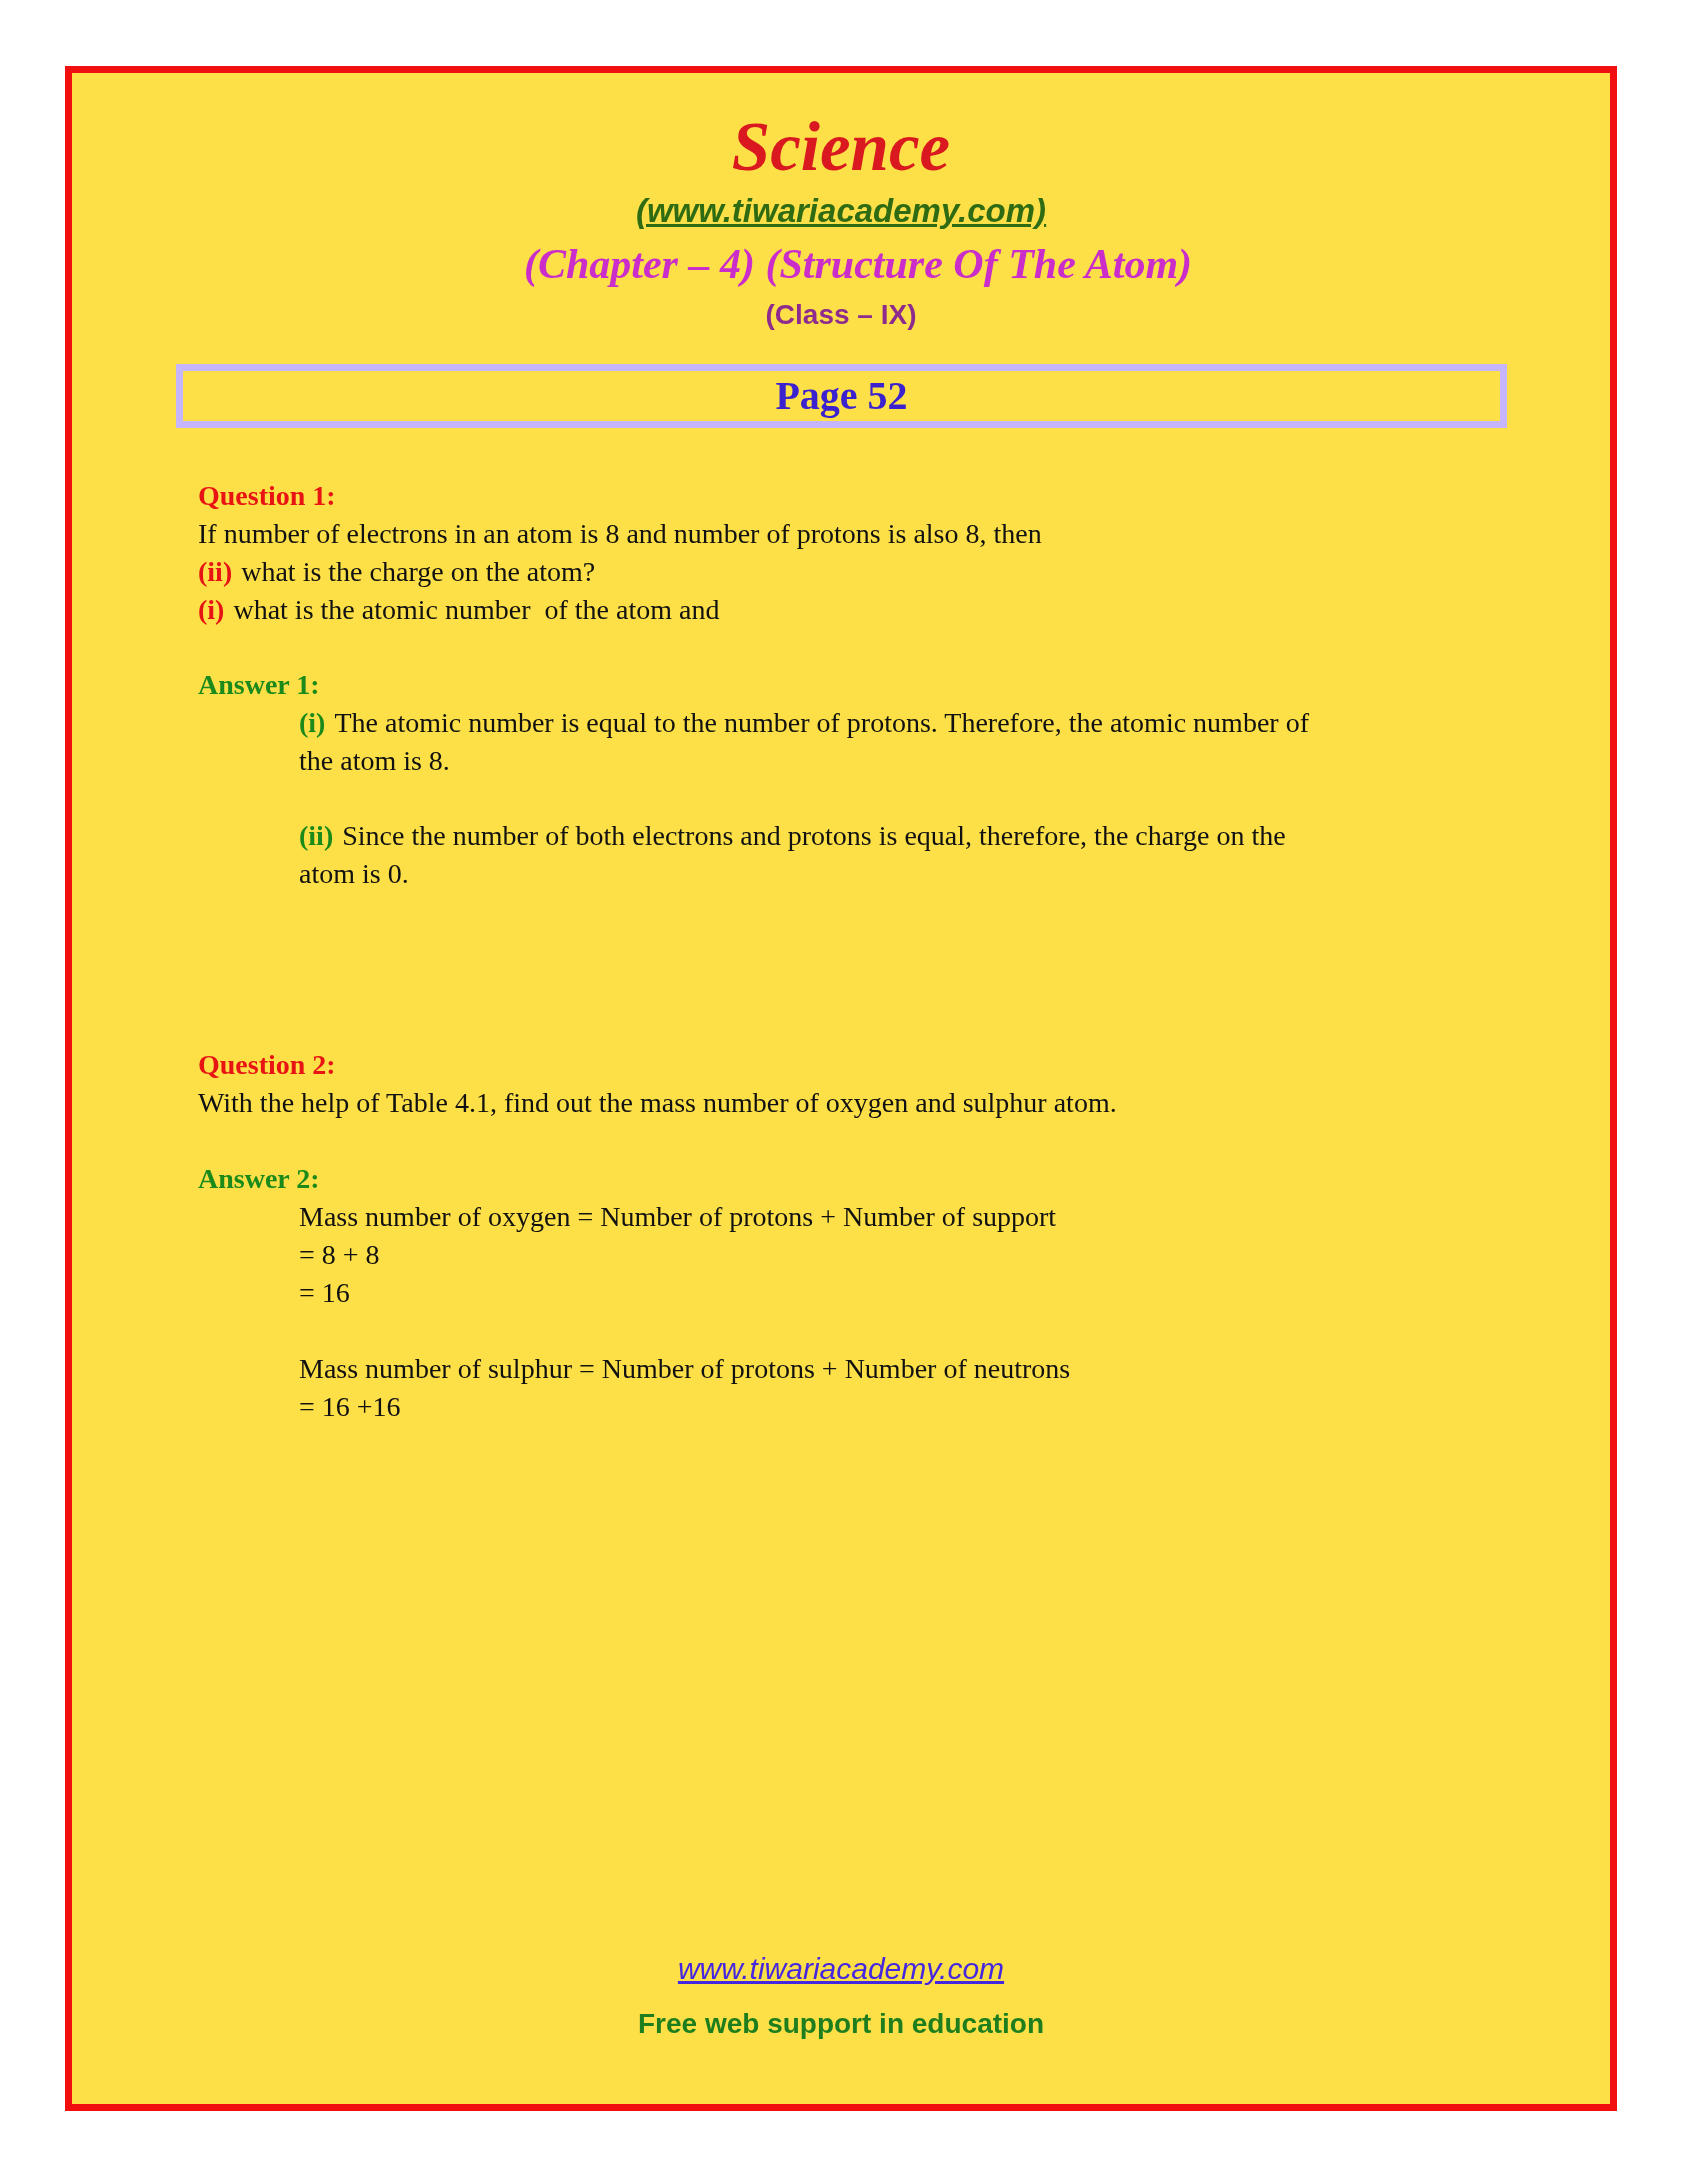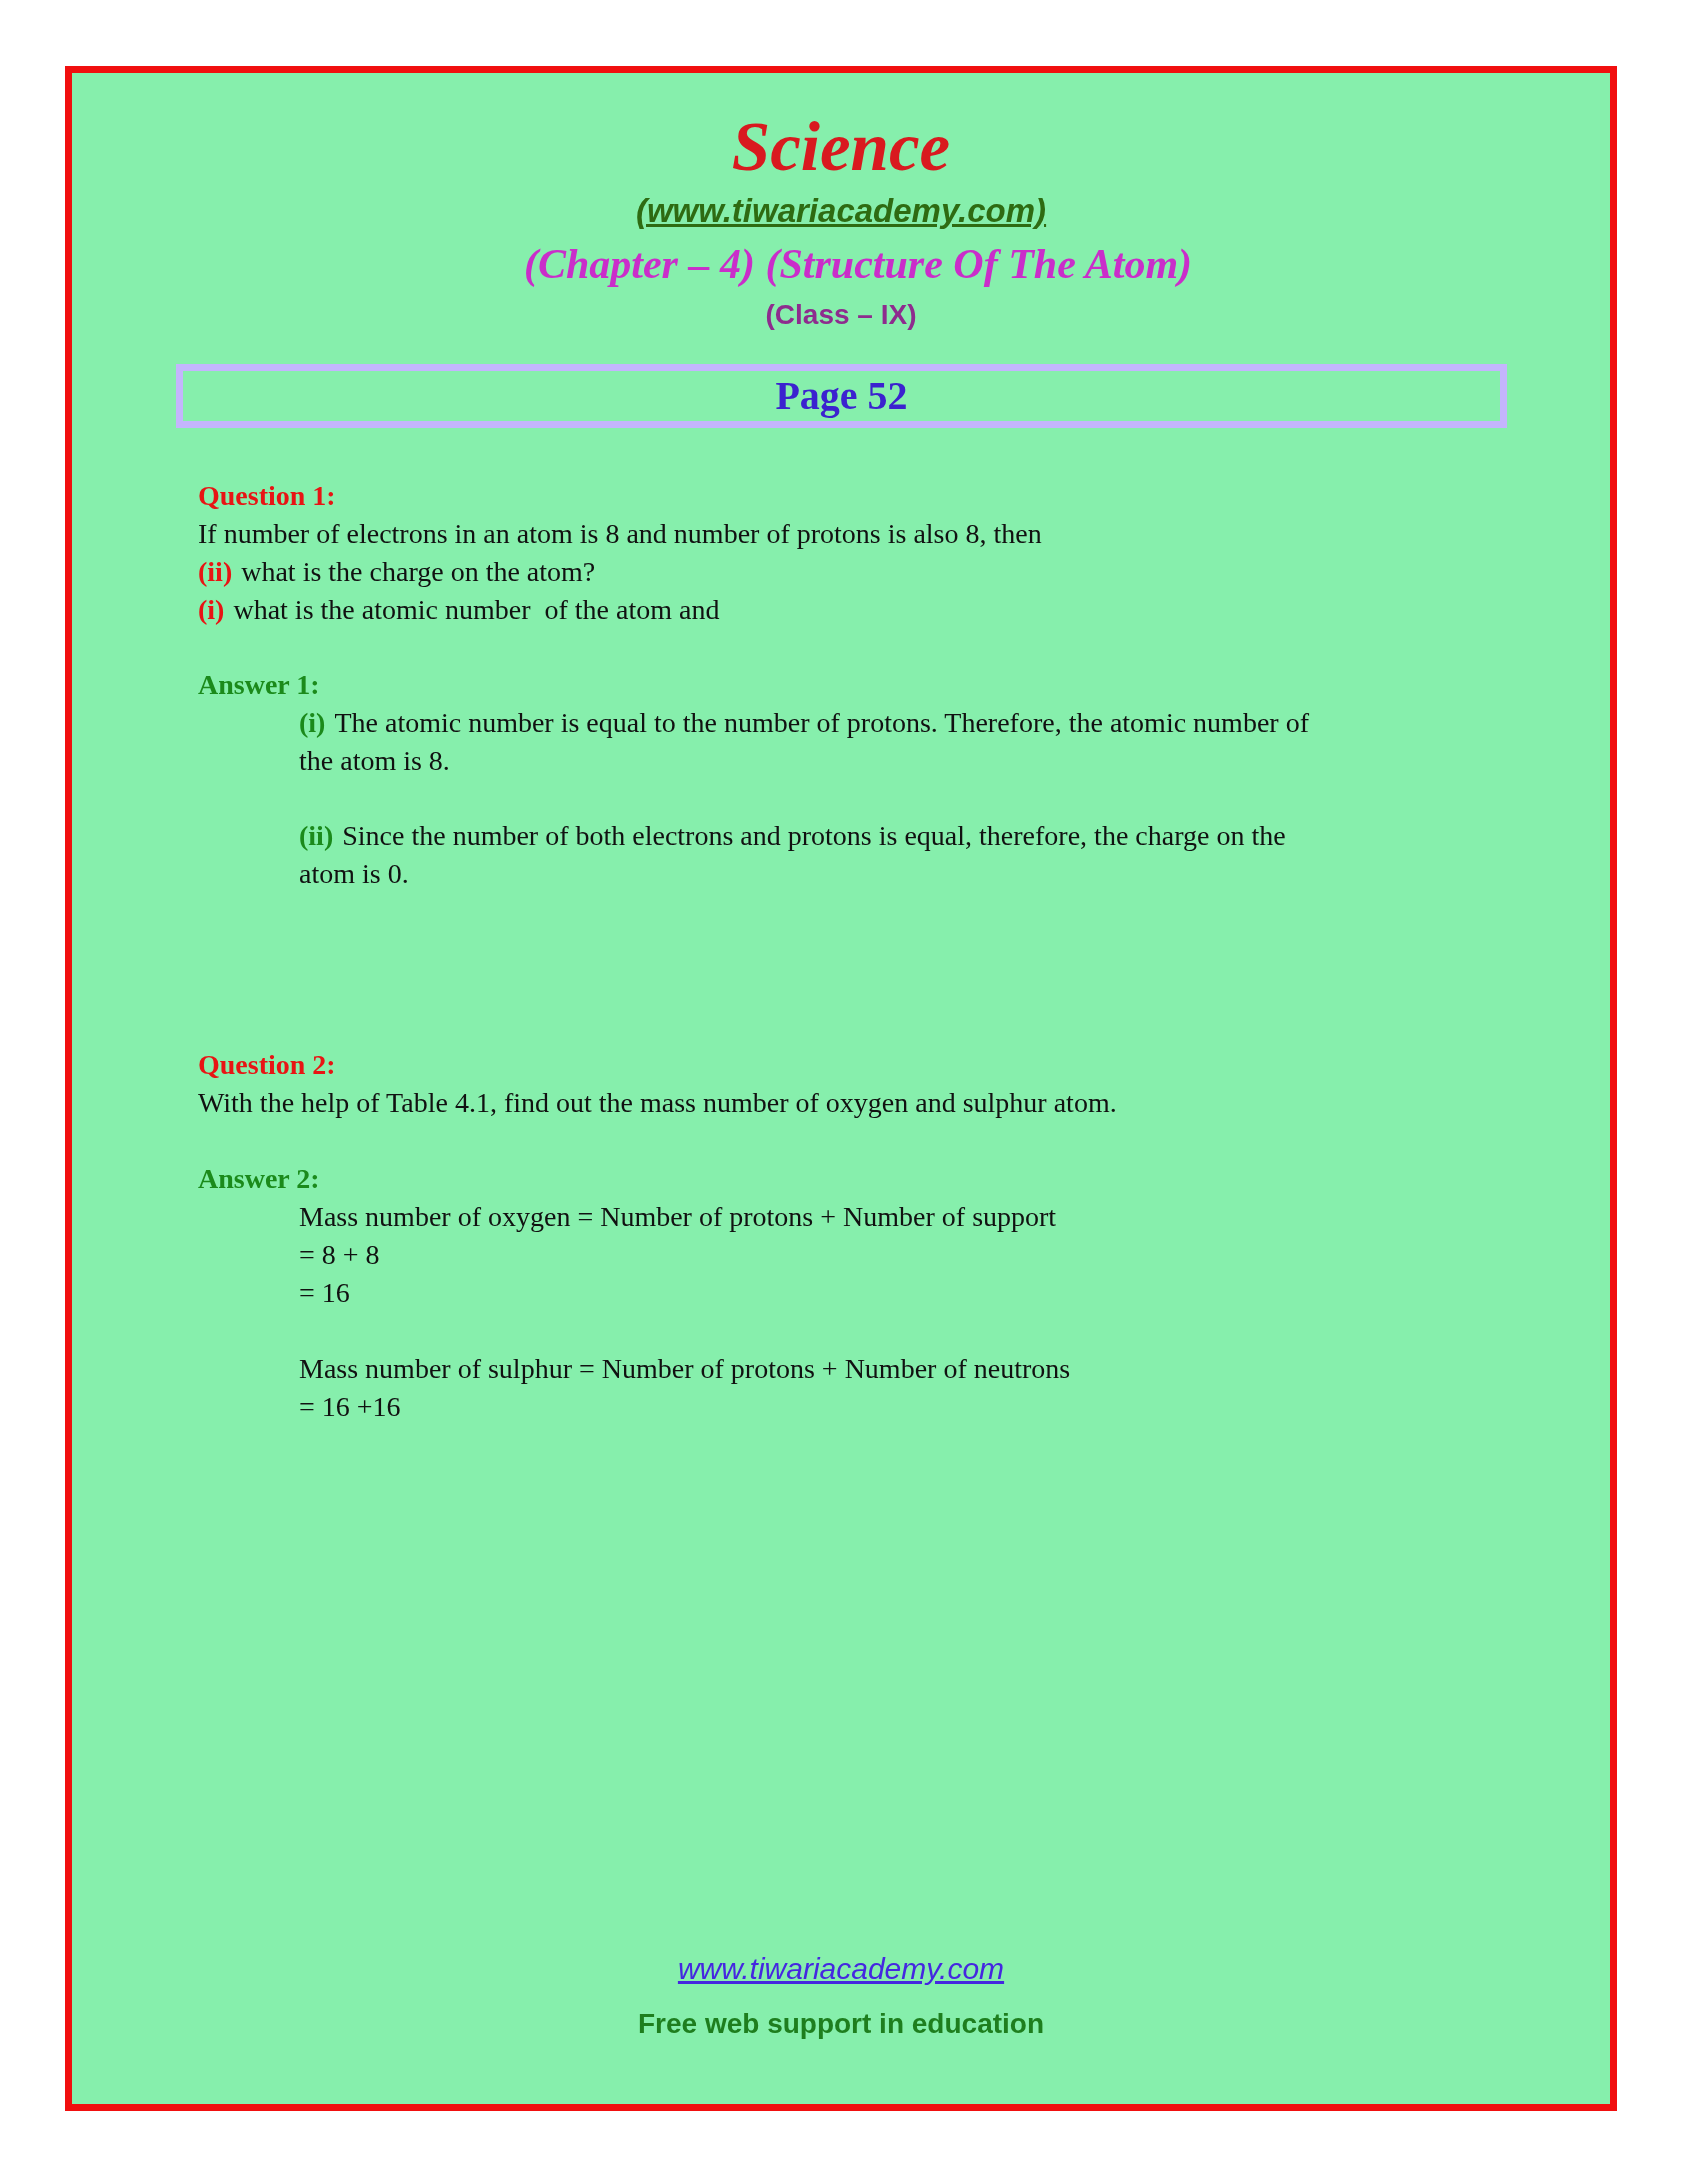--- a/index.html
+++ b/index.html
@@ -15,21 +15,21 @@
     color: #111111;
   }
   .frame {
     position: absolute;
     left: 65px;
     top: 66px;
     width: 1552px;
     height: 2045px;
     box-sizing: border-box;
     border: 7px solid #f10f0f;
-    background: #86efac;
+    background: #fde047;
   }
   
   .hdr { text-align: center; }
   .title {
     margin: 34px 0 0 0;
     font-size: 69px;
     line-height: 81px;
     font-weight: bold;
     font-style: italic;
     color: #d9191f;

